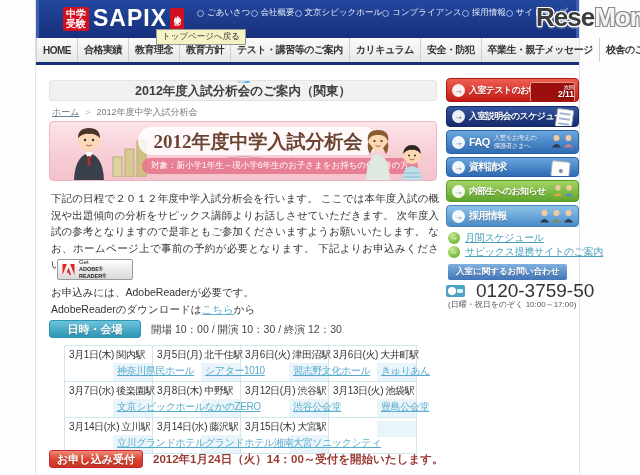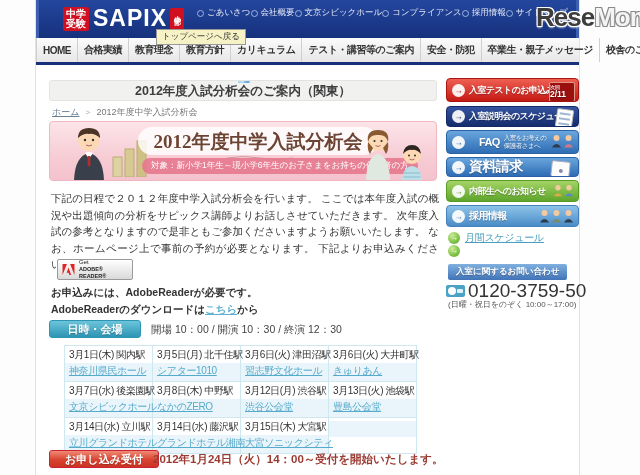--- a/index.html
+++ b/index.html
@@ -63,76 +63,76 @@
   .intro{position:absolute;left:15px;top:190px;width:388px;font-size:10.5px;color:#333;
     line-height:16.5px;text-align:justify;}
 
   
   .adobe-badge{position:absolute;left:21px;top:259px;width:76px;height:21px;
     background:linear-gradient(#ffffff,#d9d9d9);border:1px solid #9a9a9a;border-radius:2px;
     display:flex;align-items:center;gap:4px;padding:0 4px;box-sizing:border-box;cursor:pointer;}
   .adobe-txt{line-height:7px;}
   .adobe-get{font-size:6px;color:#222;display:block;}
   .adobe-brand{font-size:5.5px;font-weight:bold;color:#222;display:block;}
-  .adobe-note{position:absolute;left:15px;font-size:10.5px;color:#333;font-weight:bold;}
+  .adobe-note{position:absolute;left:15px;font-size:10.5px;color:#333;}
   .adobe-note a{color:#5fb0d0;text-decoration:underline;cursor:pointer;}
 
   
   .sec-btn{position:absolute;left:13px;height:18px;border-radius:3px;color:#fff;font-size:11px;font-weight:bold;
     display:flex;align-items:center;justify-content:center;text-shadow:0 1px 1px rgba(0,0,0,.25);box-sizing:border-box;}
   .sched-btn{top:320px;width:92px;background:linear-gradient(#6cc4da,#2d95b4);border:1px solid #2d95b4;}
   .time-info{position:absolute;left:115px;top:323px;font-size:10.5px;color:#444;}
   .sched-table{position:absolute;left:28px;top:345px;width:353px;border-collapse:collapse;table-layout:fixed;}
   .sched-table td{border:1px solid #cfe7ef;padding:0;vertical-align:top;}
   .cell-date{font-size:10px;color:#333;padding:2px 4px 1px;white-space:nowrap;letter-spacing:-0.4px;}
-  .cell-venue{font-size:10px;background:#e9f5fa;padding:1px 4px 3px;white-space:nowrap;letter-spacing:-0.4px;min-height:12px;}
+  .cell-venue{font-size:10px;background:#e9f5fa;padding:1px 4px 3px;white-space:nowrap;letter-spacing:-0.4px;min-height:12px;margin-left:48px;}
   .cell-venue a{color:#56aacb;text-decoration:underline;cursor:pointer;}
 
   
-  .app-btn{top:450px;width:110px;background:linear-gradient(#f08a74,#d84330 55%,#cc3322);border:1px solid #c23;}
+  .app-btn{top:450px;width:94px;background:linear-gradient(#f08a74,#d84330 55%,#cc3322);border:1px solid #c23;}
   .app-text{position:absolute;left:117px;top:452px;font-size:11.5px;font-weight:bold;color:#9c3b32;}
 
   
   .sidebar{position:absolute;left:410px;top:0;width:133px;}
   .sbtn{position:absolute;left:0;width:133px;border-radius:4px;color:#fff;font-weight:bold;
     display:flex;align-items:center;box-sizing:border-box;cursor:pointer;overflow:hidden;
     text-shadow:0 1px 1px rgba(0,0,0,.3);}
   .arrow-circle{width:13px;height:13px;min-width:13px;border-radius:50%;background:rgba(255,255,255,.92);
     display:flex;align-items:center;justify-content:center;font-size:8px;font-weight:bold;margin:0 4px 0 5px;}
   .sbtn-label{font-size:9px;letter-spacing:-0.6px;white-space:nowrap;}
   .sb-red{top:78px;height:24px;background:linear-gradient(#ef5f52,#c41a14);border:1px solid #a81510;}
   .sb-navy{top:106px;height:21px;background:linear-gradient(#35549f,#142c6e);border:1px solid #122a66;}
   .sb-blue1{top:130px;height:24px;background:linear-gradient(#6aa6dd,#2e6cb4);border:1px solid #2a62a6;}
   .sb-blue2{top:157px;height:20px;background:linear-gradient(#6aa6dd,#2e6cb4);border:1px solid #2a62a6;}
   .sb-green{top:180px;height:22px;background:linear-gradient(#a4d465,#5fa52b);border:1px solid #579a26;}
   .sb-lblue{top:205px;height:22px;background:linear-gradient(#8ec3e8,#4a8cc8);border:1px solid #4480ba;}
   .next-badge{position:absolute;right:3px;top:3px;width:24px;height:18px;background:#9c0f0f;
-    border:1px solid #d98;border-radius:2px;text-align:left;line-height:1;}
+    border:1px solid #d98;border-radius:2px;text-align:right;line-height:1;padding-left:19px;}
   .next-badge .nb1{display:block;font-size:5px;color:#ffd9d9;margin-top:2px;}
   .next-badge .nb2{display:block;font-size:8.5px;color:#fff;font-weight:bold;}
-  .faq-wrap{display:flex;flex-direction:column;line-height:8px;margin-left:10px;}
+  .faq-wrap{display:flex;flex-direction:column;line-height:8px;}
   .faq-sub{font-size:6.5px;font-weight:normal;letter-spacing:-0.5px;opacity:.95;}
   .cal-icon{position:absolute;right:5px;top:2px;width:15px;height:17px;background:#fff;border:1px solid #bbb;
     border-radius:2px;transform:rotate(8deg);}
   .cal-icon i{display:block;height:2px;background:#9fb6d0;margin:3px 2px 0;}
   .bag-icon{position:absolute;right:8px;top:3px;width:17px;height:15px;background:#fdfdfd;border:1px solid #aab;
     border-radius:2px 2px 3px 3px;transform:rotate(6deg);}
   .bag-icon i{display:block;width:4px;height:4px;border-radius:50%;background:#88a;margin:7px auto 0;}
   .ppl{position:absolute;right:4px;top:3px;display:flex;gap:1px;align-items:flex-end;}
   .ppl svg{display:block;}
 
   .side-link{position:absolute;left:2px;display:flex;align-items:center;gap:5px;font-size:10px;cursor:pointer;}
   .side-link a{color:#4aa0bc;text-decoration:underline;letter-spacing:-0.3px;white-space:nowrap;}
   .g-bullet{width:12px;height:12px;min-width:12px;border-radius:50%;color:#fff;font-size:8px;line-height:12px;text-align:center;
     background:radial-gradient(circle at 35% 30%,#cdeb9a,#7cc142 60%,#5da02c);}
   .sl1{top:231px;} .sl2{top:245px;}
   .contact-label{position:absolute;left:2px;top:264px;background:linear-gradient(#7fb0e0,#4174b8);
     color:#fff;font-size:8.5px;font-weight:bold;padding:2px 8px;border-radius:2px;white-space:nowrap;
     text-shadow:0 1px 1px rgba(0,0,0,.3);}
-  .phone-row{position:absolute;left:0px;top:280px;display:flex;align-items:center;gap:3px;}
+  .phone-row{position:absolute;left:0px;top:280px;display:flex;align-items:center;gap:11px;}
   .freedial{width:19px;height:12px;background:#4aa2c4;border-radius:2px;position:relative;}
   .freedial i{position:absolute;left:2px;top:2px;width:8px;height:8px;background:#fff;border-radius:50%;}
   .freedial em{position:absolute;right:2px;top:4px;width:6px;height:4px;background:#dff1f7;border-radius:1px;}
   .phone-num{font-size:19px;color:#333;letter-spacing:0px;white-space:nowrap;}
   .phone-hours{position:absolute;left:2px;top:299px;font-size:8px;color:#555;white-space:nowrap;}
 </style>
 </head>
 <body>
 
 <div class="canvas">
@@ -174,22 +174,22 @@
           </a>
       </div>
     </div>
     <div class="tooltip">トップページへ戻る</div>
 
     <div class="main-nav">
       <div class="nav-item">HOME</div>
       <div class="nav-item">合格実績</div>
       <div class="nav-item">教育理念</div>
       <div class="nav-item">教育方針</div>
+      <div class="nav-item">テスト・講習等のご案内</div>
       <div class="nav-item">カリキュラム</div>
-      <div class="nav-item">テスト・講習等のご案内</div>
       <div class="nav-item">安全・防犯</div>
       <div class="nav-item">卒業生・親子メッセージ</div>
       <div class="nav-item">校舎のご案内</div>
     </div>
 
     <div class="title-bar">
       <span class="title-dot"></span>
       <span class="page-title">2012年度入試分析会のご案内（関東）</span>
     </div>
     <div class="breadcrumb">
@@ -356,21 +356,21 @@
               <path d="M0.8 11.8 Q5 5.5 9.2 11.8Z" fill="#2f3b4c"></path>
             </svg>
           <svg width="11" height="14" viewBox="0 0 10 12">
               <circle cx="5" cy="3.2" r="2.7" fill="#f3c9a0"></circle>
               <path d="M0.8 11.8 Q5 5.5 9.2 11.8Z" fill="#c97a8a"></path>
             </svg>
         </span>
       </div>
       <div class="sbtn sb-blue2">
         <span class="arrow-circle" style="color:#2e6cb4;">→</span>
-        <span class="sbtn-label" style="font-size:14px;">資料請求</span>
+        <span class="sbtn-label" style="font-size:10px;">資料請求</span>
         <span class="bag-icon">
             <i></i>
           </span>
       </div>
       <div class="sbtn sb-green">
         <span class="arrow-circle" style="color:#5fa52b;">→</span>
         <span class="sbtn-label">内部生へのお知らせ</span>
         <span class="ppl">
           <svg width="10" height="13" viewBox="0 0 10 12">
               <circle cx="5" cy="3.2" r="2.7" fill="#f3c9a0"></circle>
@@ -400,20 +400,21 @@
             </svg>
         </span>
       </div>
 
       <div class="side-link sl1">
         <span class="g-bullet">→</span>
         <a>月間スケジュール</a>
       </div>
       <div class="side-link sl2">
         <span class="g-bullet">→</span>
+        <a>サピックス提携サイトのご案内</a>
       </div>
 
       <div class="contact-label">入室に関するお問い合わせ</div>
       <div class="phone-row">
         <span class="freedial">
             <i></i>
             <em></em>
           </span>
         <span class="phone-num">0120-3759-50</span>
       </div>

